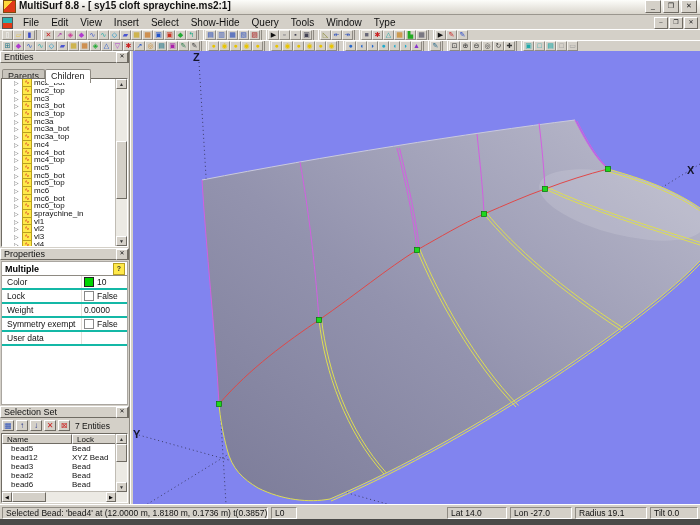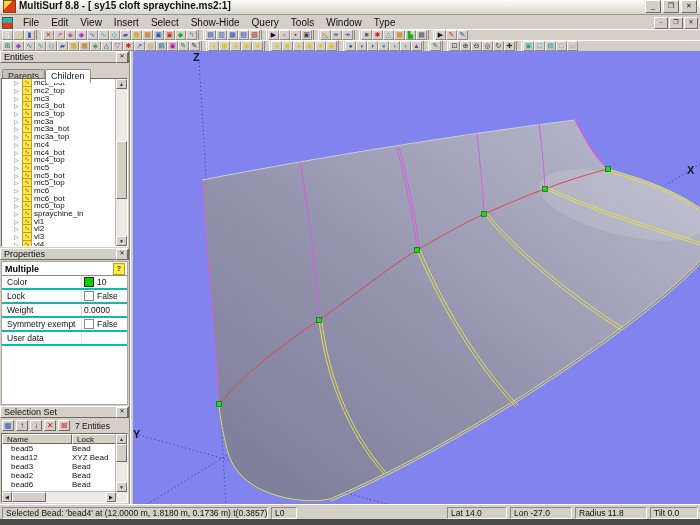--- a/index.html
+++ b/index.html
@@ -555,18 +555,18 @@
       </g>
     </svg>
   </div>
 
   <div class="statusbar">
     <div class="scell sc-msg">Selected Bead: 'bead4' at (12.0000 m, 1.8180 m, 0.1736 m) t(0.3857)</div>
     <div class="scell sc-l0">L0</div>
     <div class="scell sc-fill"></div>
     <div class="scell sc-lat">Lat 14.0</div>
     <div class="scell sc-lon">Lon -27.0</div>
-    <div class="scell sc-rad">Radius 11.8</div>
+    <div class="scell sc-rad">Radius 19.1</div>
     <div class="scell sc-tilt">Tilt 0.0</div>
   </div>
 
   <div class="bottomstrip"></div>
 </div>
 
 </body></html>

